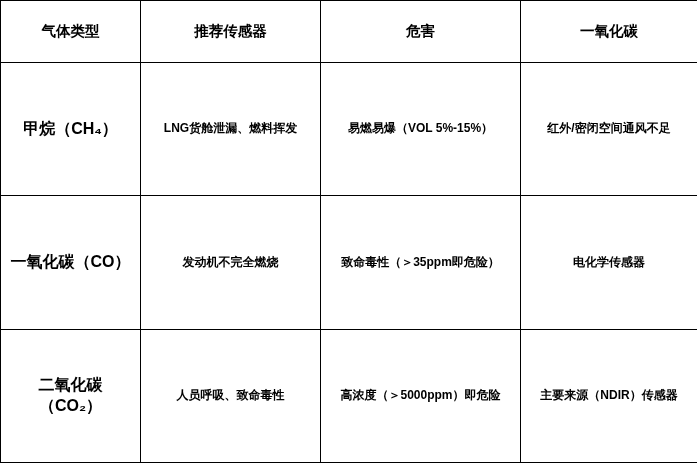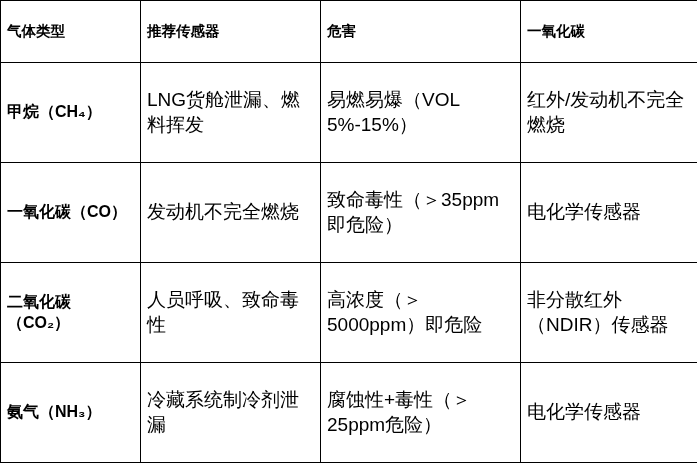--- a/index.html
+++ b/index.html
@@ -26,33 +26,33 @@
     table-layout: fixed;
   }
   table.gas-table col.c0 { width: 140px; }
   table.gas-table col.c1 { width: 180px; }
   table.gas-table col.c2 { width: 200px; }
   table.gas-table col.c3 { width: 177px; }
 
   table.gas-table th,
   table.gas-table td {
     border: 1px solid #000000;
-    text-align: left;
+    text-align: center;
     vertical-align: middle;
     padding: 4px 6px;
     box-sizing: border-box;
   }
   table.gas-table thead th {
     font-size: 14.5px;
     font-weight: bold;
     height: 62px;
   }
   table.gas-table tbody td {
-    font-size: 19px;
-    font-weight: normal;
+    font-size: 12px;
+    font-weight: bold;
     height: 67px;
     line-height: 1.3;
   }
   table.gas-table tbody td.gas-name {
     font-weight: bold;
     font-size: 16px;
   }
 </style>
 </head>
 <body>
@@ -71,35 +71,29 @@
         <th>推荐传感器</th>
         <th>危害</th>
         <th>一氧化碳</th>
       </tr>
     </thead>
     <tbody>
       <tr>
         <td class="gas-name">甲烷（CH₄）</td>
         <td>LNG货舱泄漏、燃料挥发</td>
         <td>易燃易爆（VOL 5%-15%）</td>
-        <td>红外/发动机不完全燃烧</td>
+        <td>红外/密闭空间通风不足</td>
       </tr>
       <tr>
         <td class="gas-name">一氧化碳（CO）</td>
         <td>发动机不完全燃烧</td>
         <td>致命毒性（＞35ppm即危险）</td>
         <td>电化学传感器</td>
       </tr>
       <tr>
         <td class="gas-name">二氧化碳（CO₂）</td>
         <td>人员呼吸、致命毒性</td>
         <td>高浓度（＞5000ppm）即危险</td>
-        <td>非分散红外（NDIR）传感器</td>
-      </tr>
-      <tr>
-        <td class="gas-name">氨气（NH₃）</td>
-        <td>冷藏系统制冷剂泄漏</td>
-        <td>腐蚀性+毒性（＞25ppm危险）</td>
-        <td>电化学传感器</td>
+        <td>主要来源（NDIR）传感器</td>
       </tr>
     </tbody>
   </table>
 </div>
 
 </body></html>

